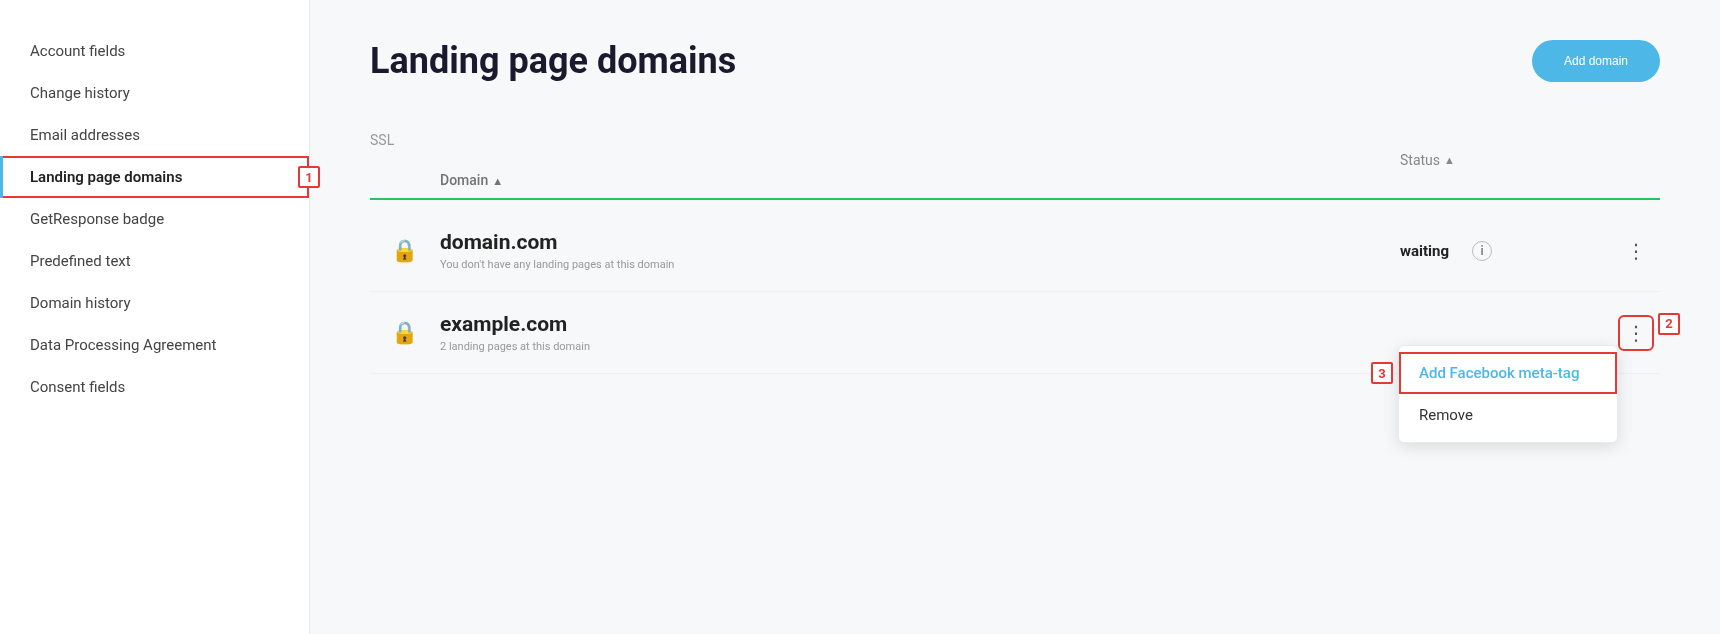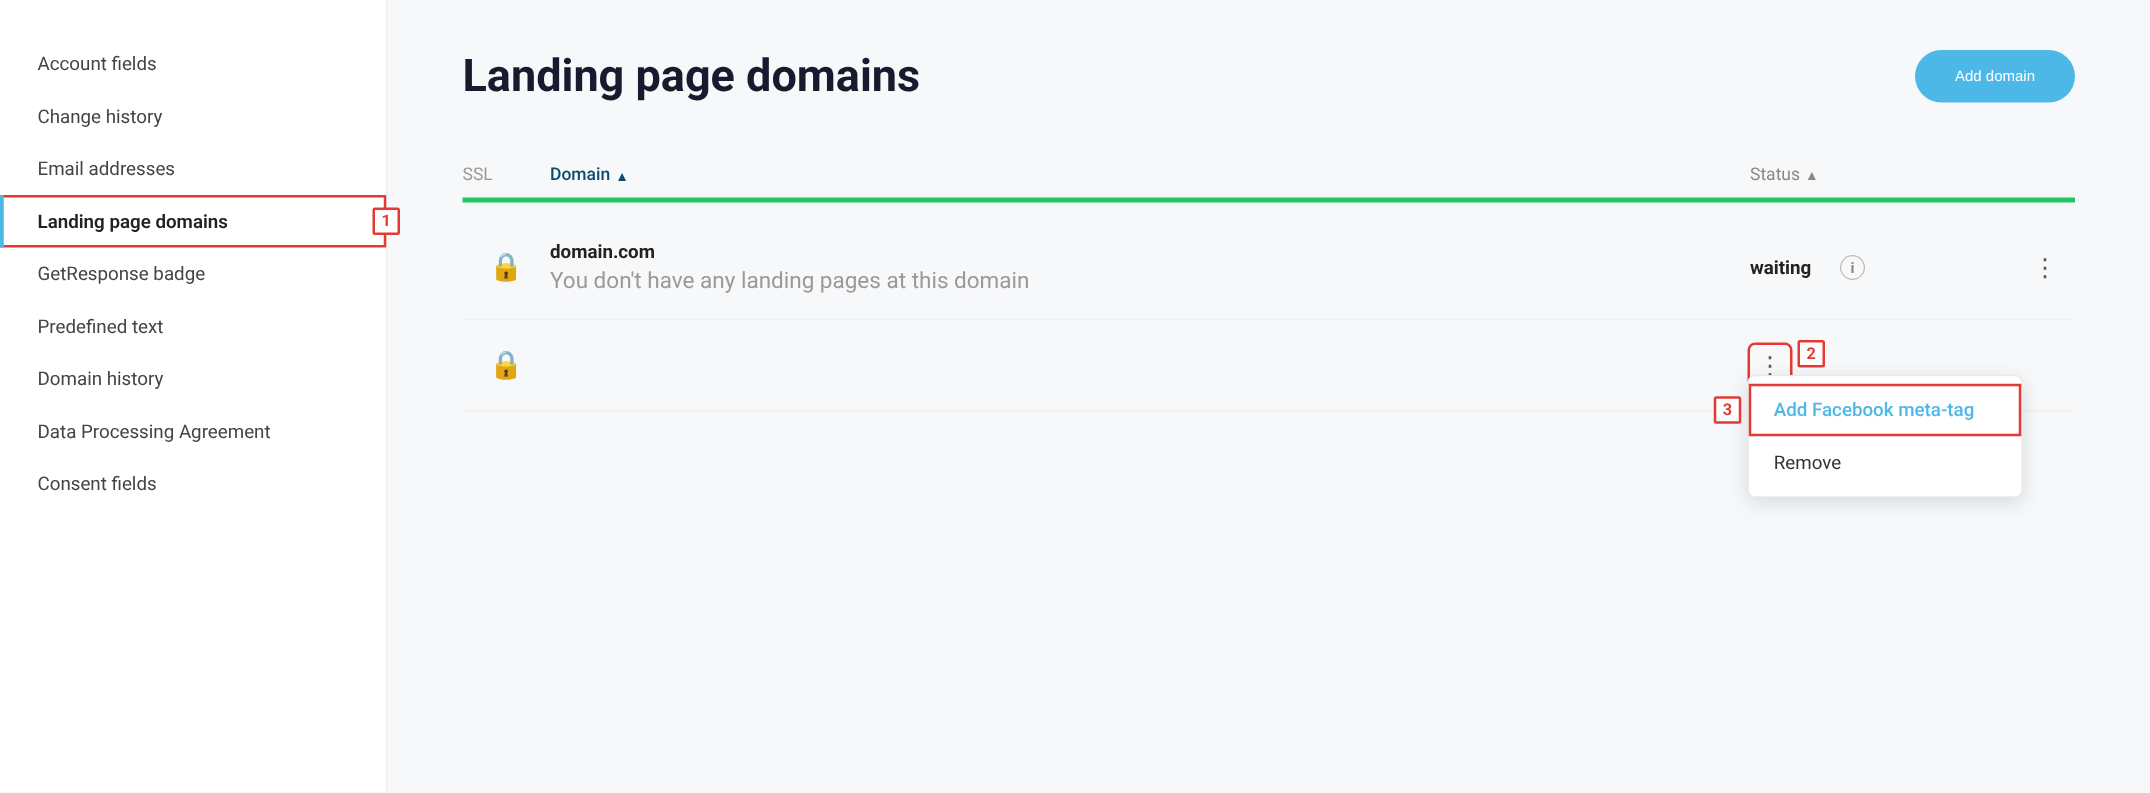--- a/index.html
+++ b/index.html
@@ -80,36 +80,37 @@
 
     
     .table {
       width: 100%;
     }
 
     .table-header {
       display: grid;
       grid-template-columns: 70px 1fr 220px 40px;
       padding: 10px 0;
-      border-bottom: 4px solid #22c55e;
+      border-bottom: 2px solid #22c55e;
       margin-bottom: 10px;
     }
 
     .col-header {
       font-size: 14px;
       color: #999;
       font-weight: 400;
     }
 
     .col-header.domain-col {
       display: flex;
       align-items: flex-end;
       gap: 4px;
-      color: #0c4a6e;
+      color: #737373;
       font-weight: 500;
+      margin-top: 40px;
     }
 
     .col-header.status-col {
       display: flex;
       align-items: center;
       gap: 4px;
       color: #888;
       font-weight: 400;
       text-align: center;
     }
@@ -131,27 +132,27 @@
       display: flex;
       align-items: center;
       justify-content: center;
       font-size: 22px;
     }
 
     .ssl-icon.gray { color: #aaa; }
     .ssl-icon.green { color: #4caf50; }
 
     .domain-info .domain-name {
-      font-size: 15px;
+      font-size: 21px;
       font-weight: 700;
       color: #222;
       margin-bottom: 4px;
     }
     .domain-info .domain-sub {
-      font-size: 18px;
+      font-size: 11px;
       color: #999;
     }
 
     .status-cell {
       display: flex;
       align-items: center;
       gap: 23px;
       font-size: 15px;
       font-weight: 700;
       color: #222;
@@ -316,20 +317,24 @@
       </div>
       <div class="status-cell">
         <span>waiting</span>
         <span class="info-icon">i</span>
       </div>
       <div class="more-btn">⋮</div>
     </div>
 
     <div class="table-row row2-container">
       <div class="ssl-icon green">🔒</div>
+      <div class="domain-info">
+        <div class="domain-name">example.com</div>
+        <div class="domain-sub">2 landing pages at this domain</div>
+      </div>
       <div class="status-cell">
         <span></span>
       </div>
       <div class="more-btn highlighted" style="position:relative;">
         ⋮
         <span class="annotation-badge" style="right: -28px; top: -4px;">2</span>
       </div>
 
       <div class="dropdown-menu" style="position:absolute; right: 42px; bottom: -70px;">
         <div class="dropdown-item highlighted" style="position:relative;">

